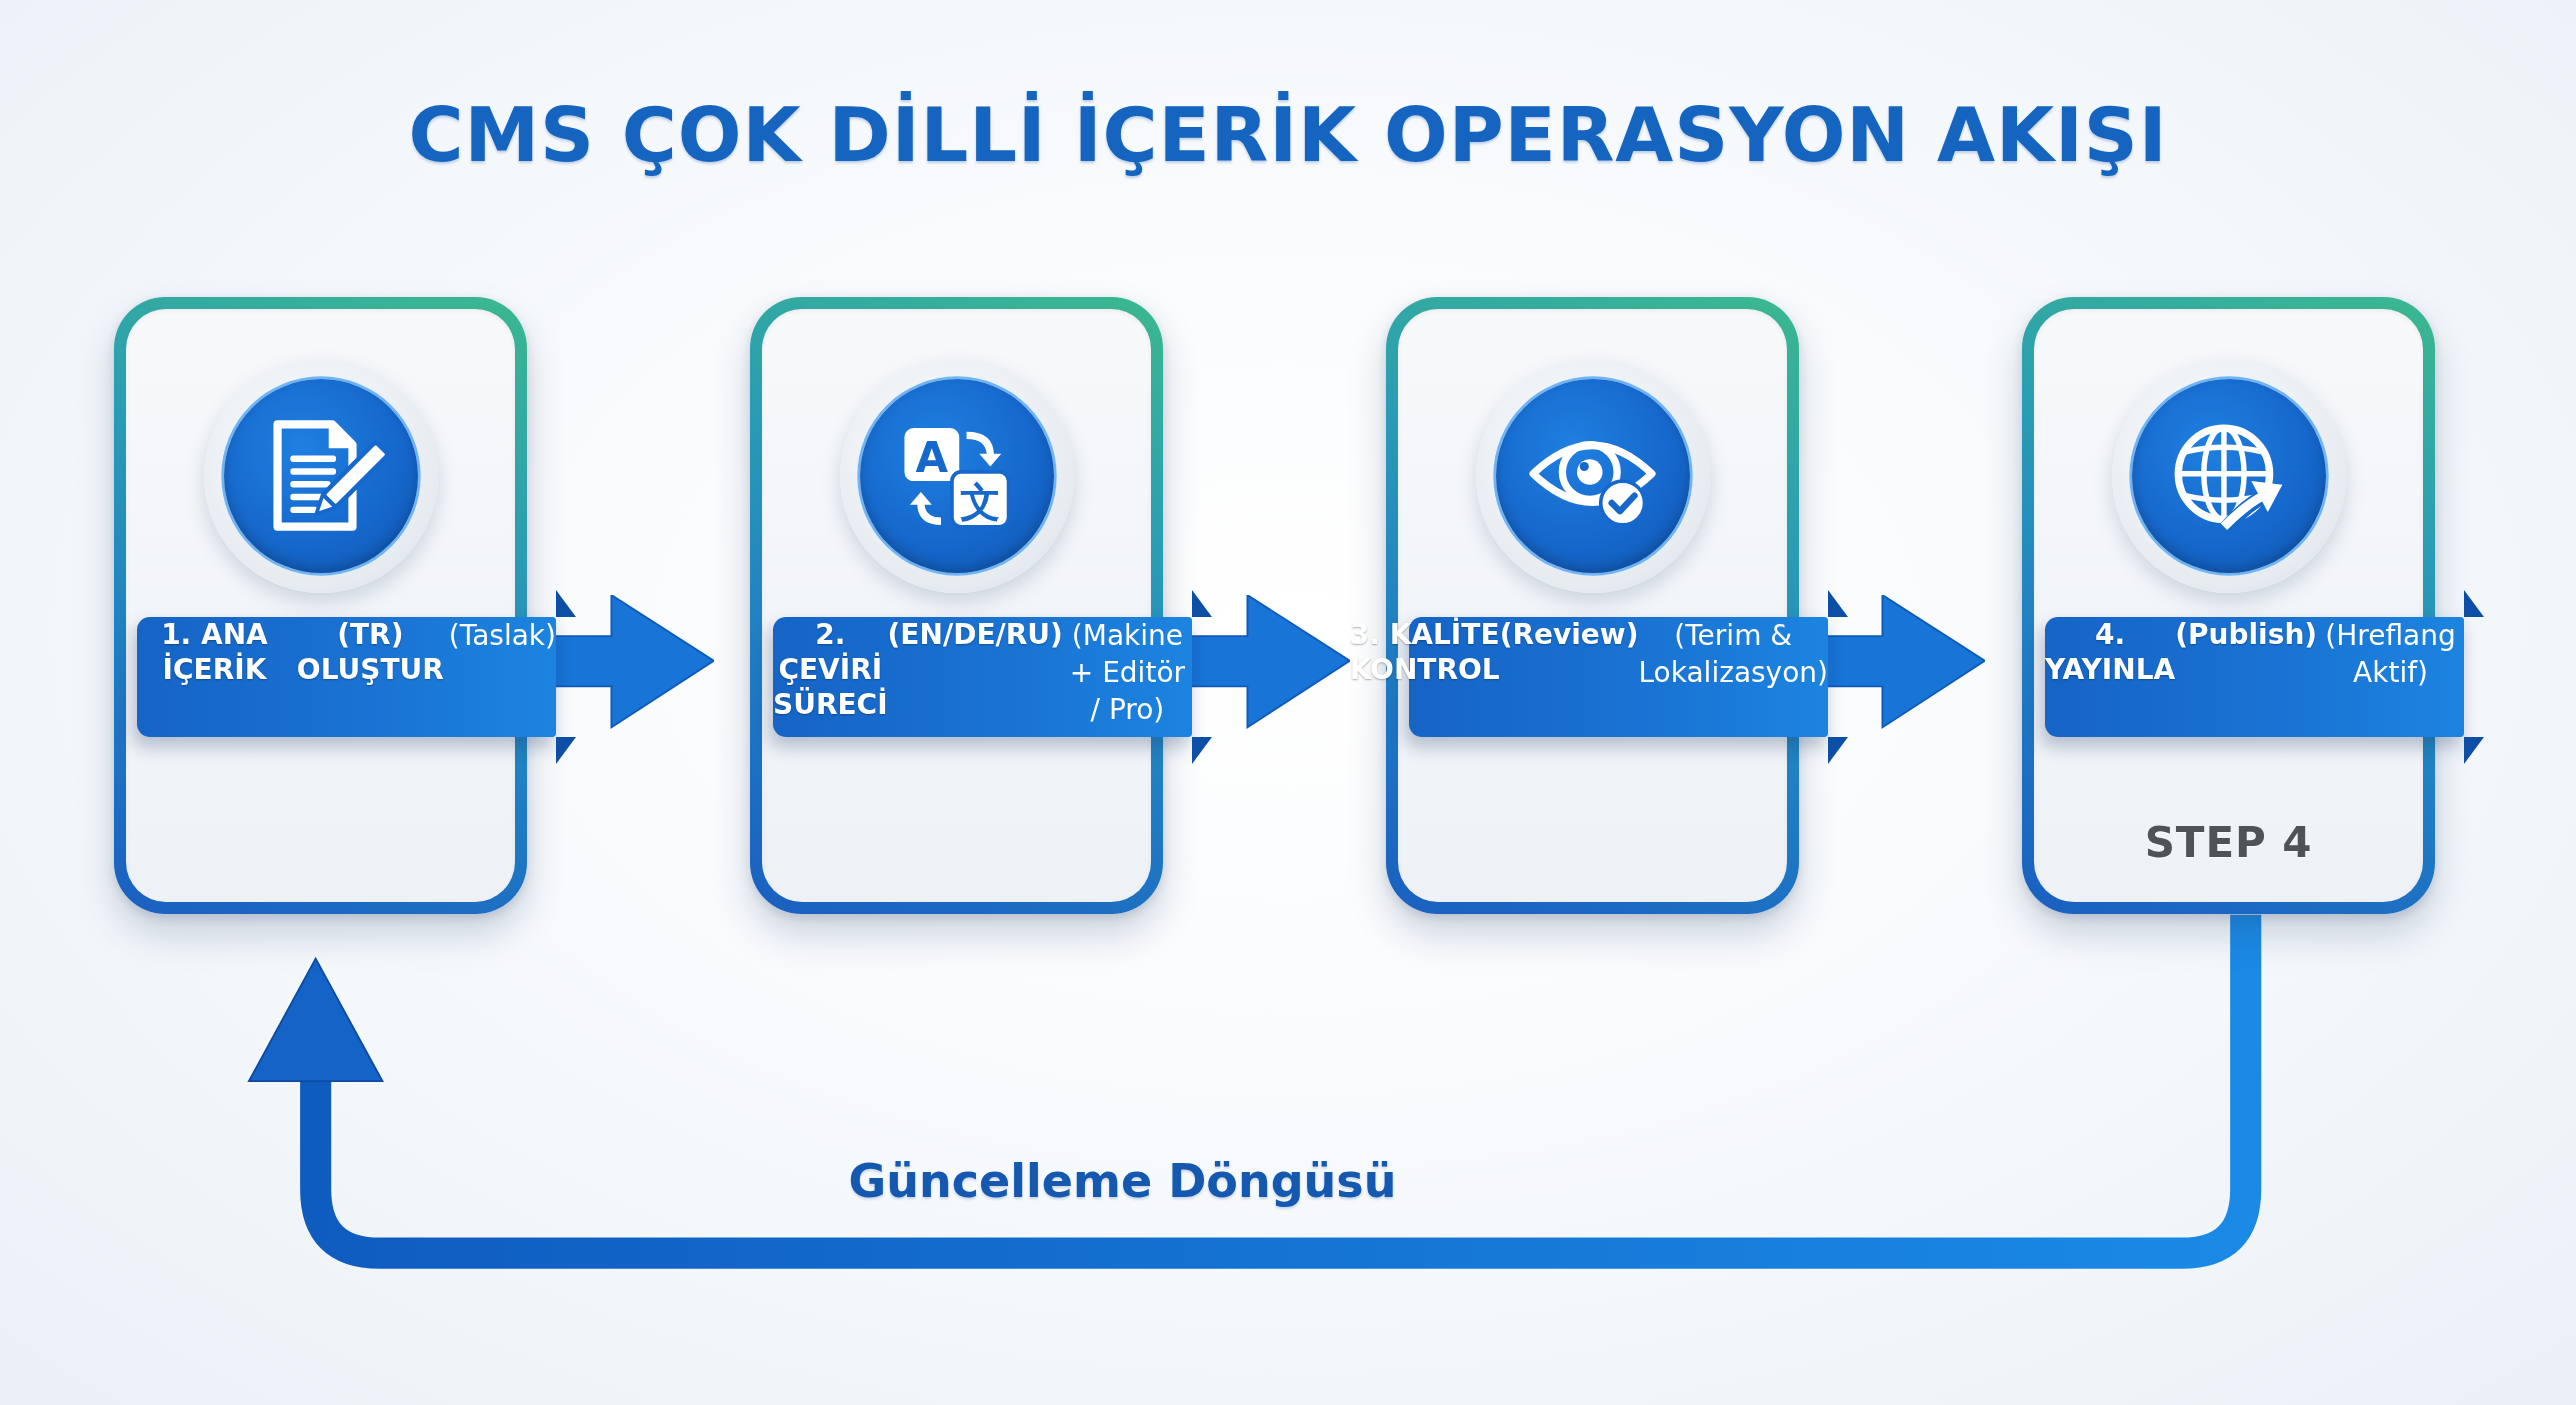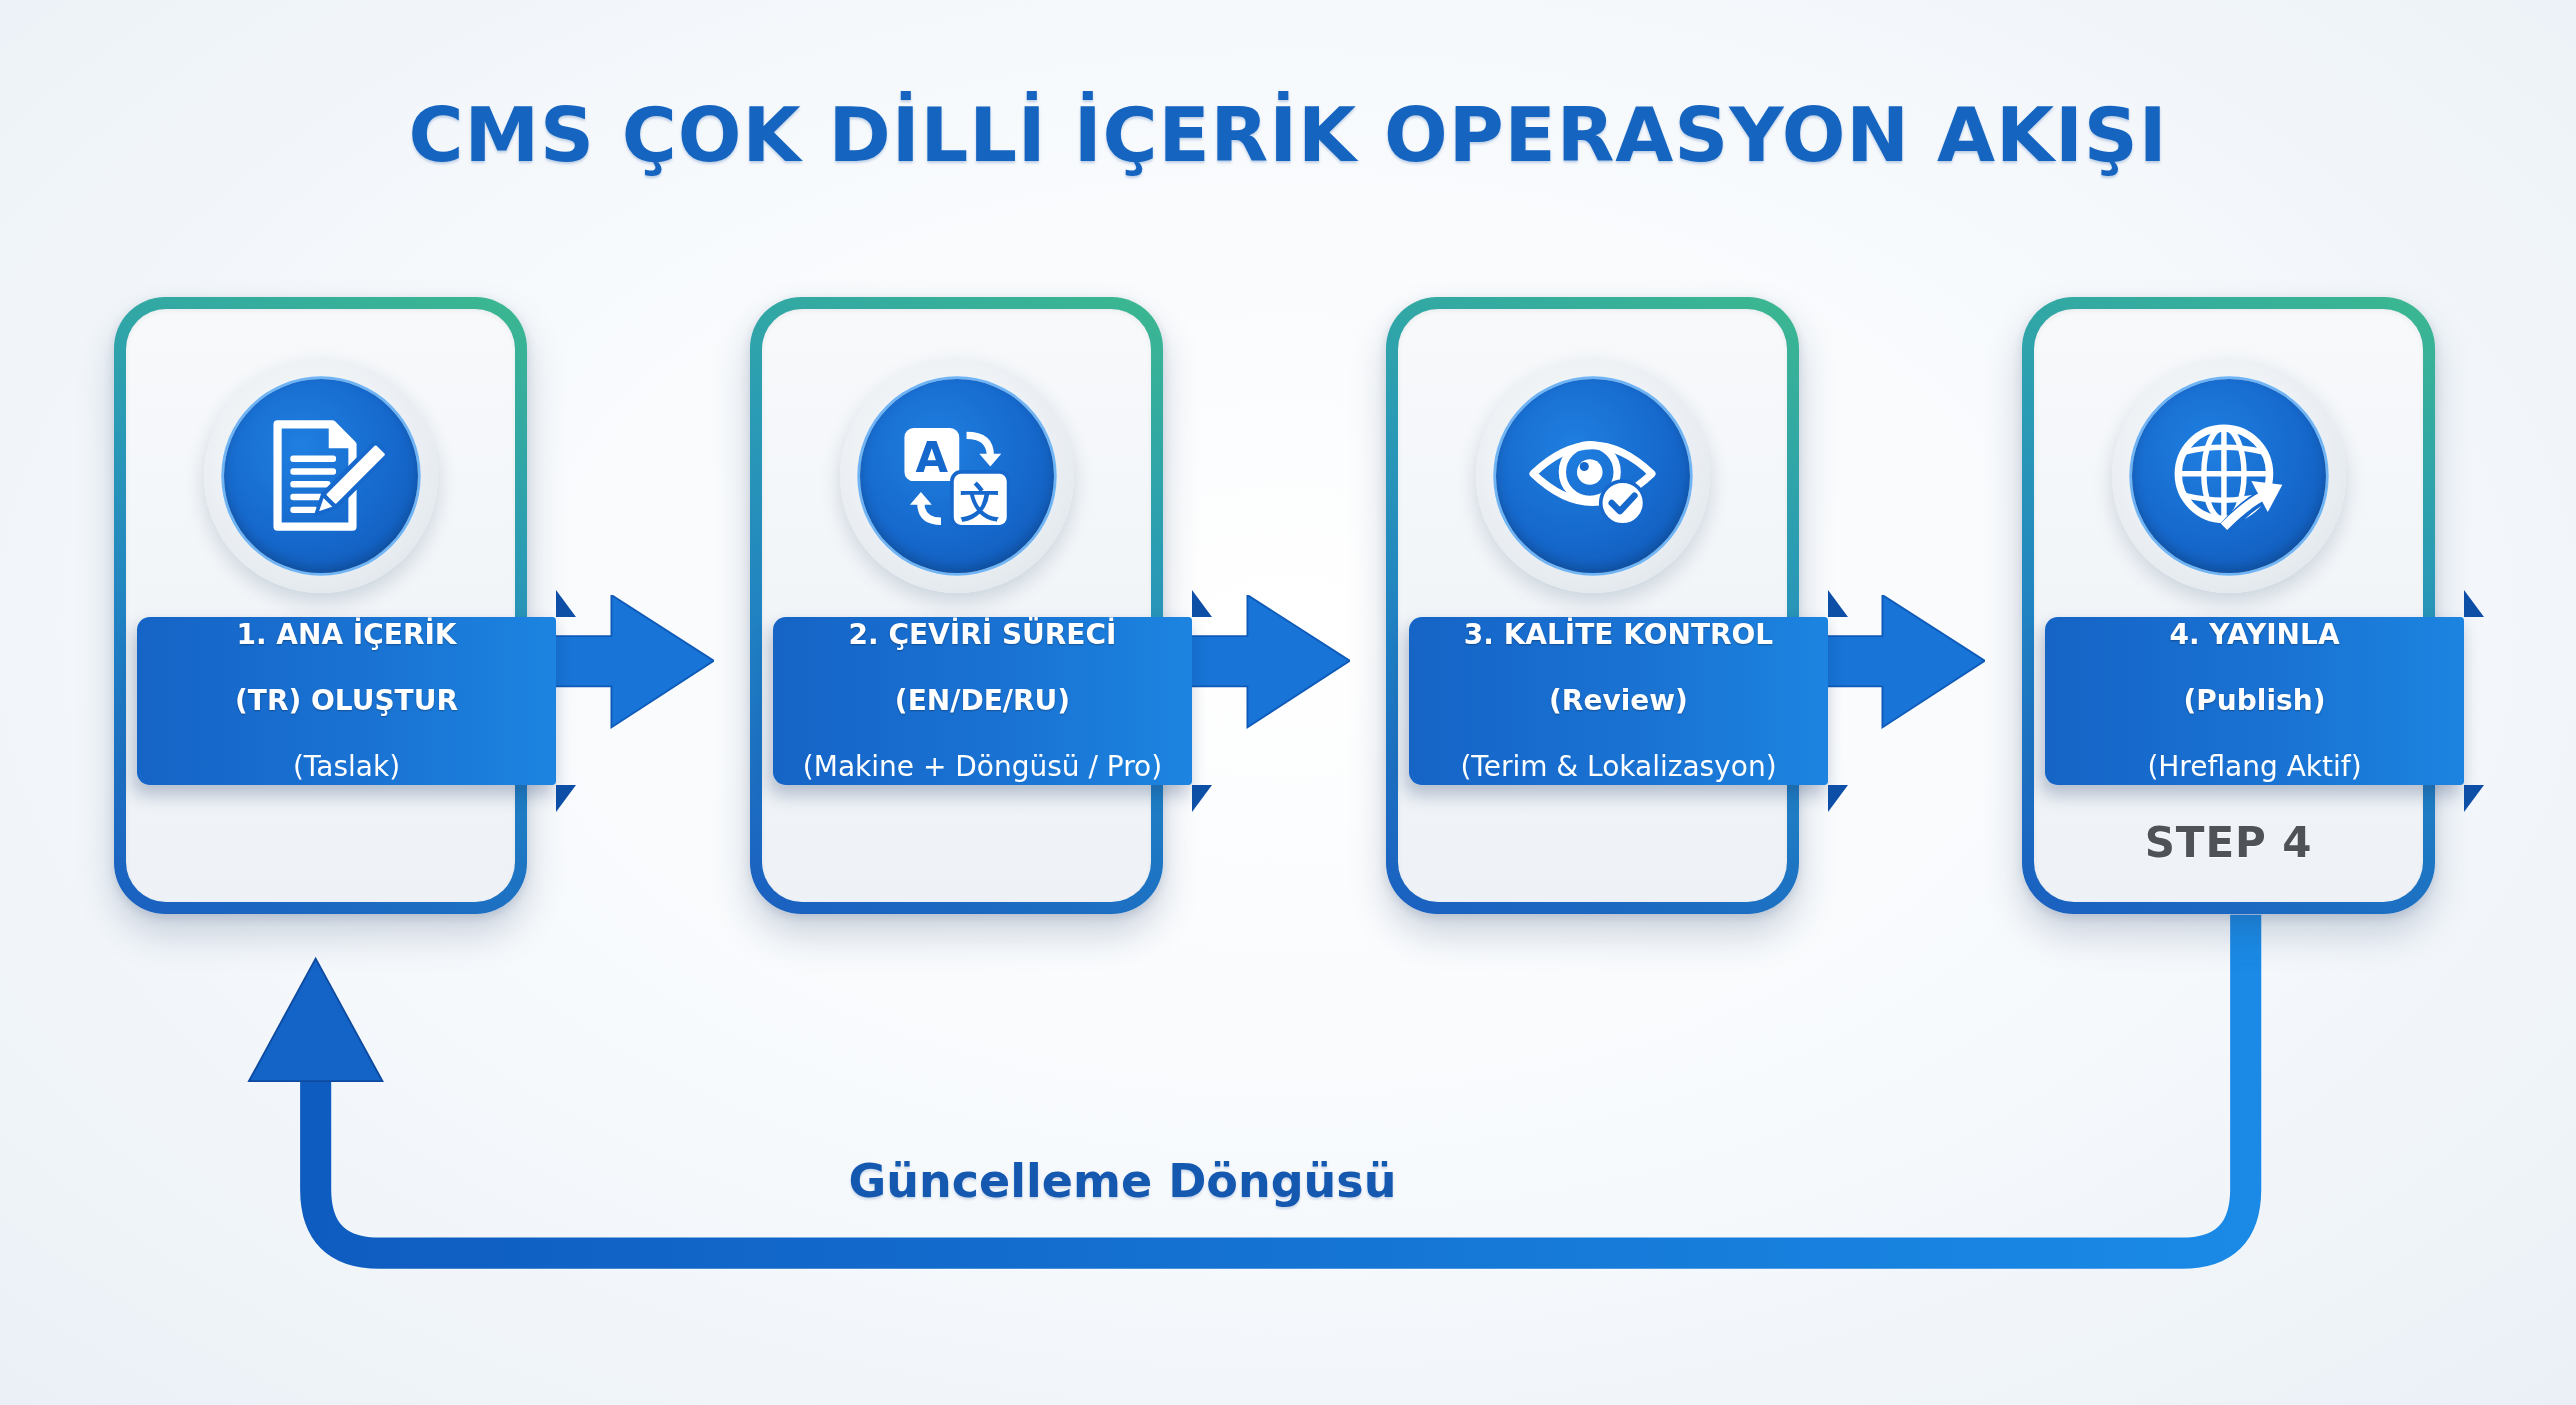--- a/index.html
+++ b/index.html
@@ -32,26 +32,26 @@
     box-shadow: 0 9.1px 20px rgba(30,60,100,0.18);
   }
   .icon-disc {
     position:absolute; left:20px; top:20px; width:194px; height:194px; border-radius:50%;
     background: radial-gradient(circle at 40% 35%, #1f7fe0 0%, #1668cc 55%, #0e55b0 100%);
     box-shadow: 0 0 0 2.7px #6fb4f5, inset 0 -5.5px 11px rgba(0,0,0,0.18);
     display:flex; align-items:center; justify-content:center;
   }
   .icon-disc svg { width:137px; height:137px; }
   .ribbon {
-    position:absolute; top:320px; left:23px; width:419px; height:168px;
+    position:absolute; top:320px; left:23px; width:419px; height:120px;
     border-radius:12.8px 3.7px 3.7px 12.8px;
     background: linear-gradient(90deg, #1564c6 0%, #1a74d4 60%, #1c84e0 100%);
     box-shadow: -3.7px 9.1px 16.5px rgba(20,50,100,0.28);
     color:#fff; text-align:center;
-    display:flex; flex-direction:column; justify-content:space-between;
+    display:flex; flex-direction:row; justify-content:flex-end;
   }
   .ribbon-fold-top {
     position:absolute; right:-20px; top:-27.4px; width:0; height:0;
     border-left:20px solid #0d4ea6; border-top:27.4px solid transparent;
   }
   .ribbon-fold-bot {
     position:absolute; right:-20px; bottom:-27.4px; width:0; height:0;
     border-left:20px solid #0d4ea6; border bottom:27.4px solid transparent;
     border-bottom:27.4px solid transparent;
   }
@@ -141,21 +141,21 @@
           <polygon points="24,106 48,106 36,92" fill="#fff"></polygon>
         </svg>
       </div>
     </div>
   </div>
   <div class="ribbon">
     <span class="ribbon-fold-top"></span>
     <span class="ribbon-fold-bot"></span>
     <div class="rib-line1">2. ÇEVİRİ SÜRECİ</div>
     <div class="rib-line2">(EN/DE/RU)</div>
-    <div class="rib-line3">(Makine + Döngüsü / Pro)</div>
+    <div class="rib-line3">(Makine + Editör / Pro)</div>
   </div>
 </div>
 
 <div class="card" style="left:1386px;">
   <div class="card-inner">
     <div class="icon-ring">
       <div class="icon-disc">
         <svg viewBox="0 0 150 150">
           <path d="M10 72 Q75 10 140 72 Q75 134 10 72 Z" fill="none" stroke="#fff" stroke-width="8" stroke-linejoin="round"></path>
           <circle cx="72" cy="70" r="30" fill="none" stroke="#fff" stroke-width="8"></circle>

